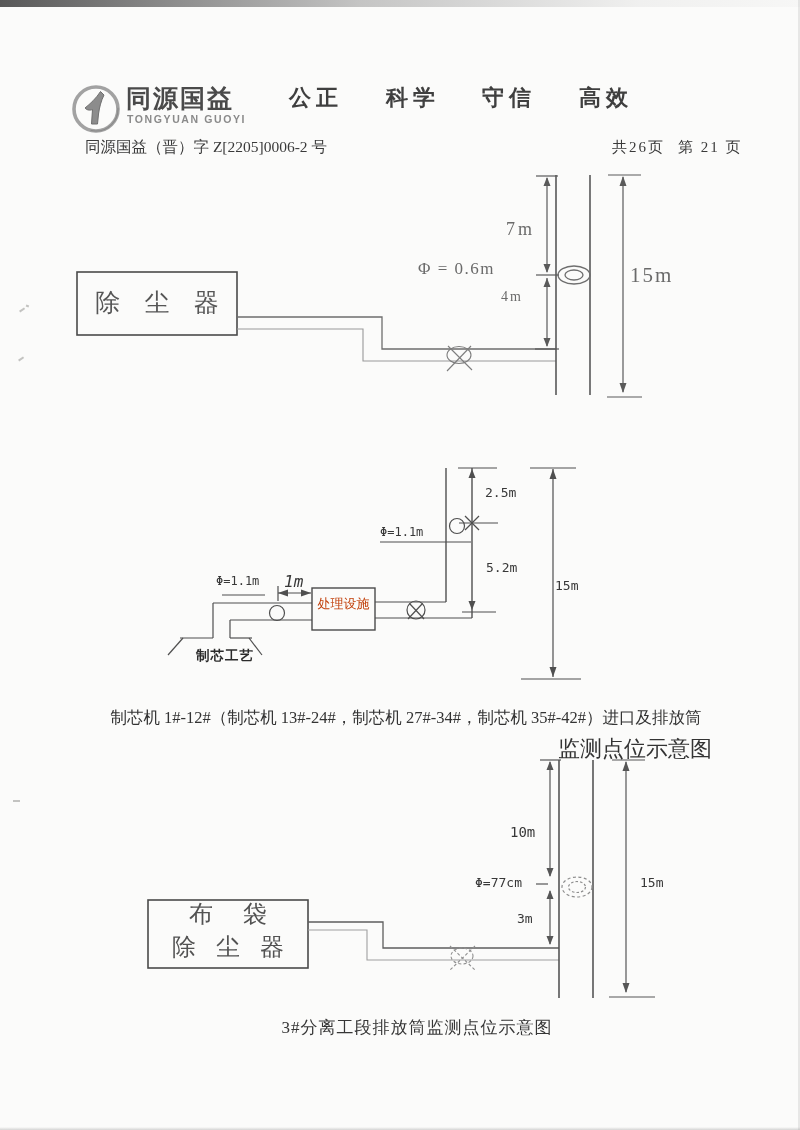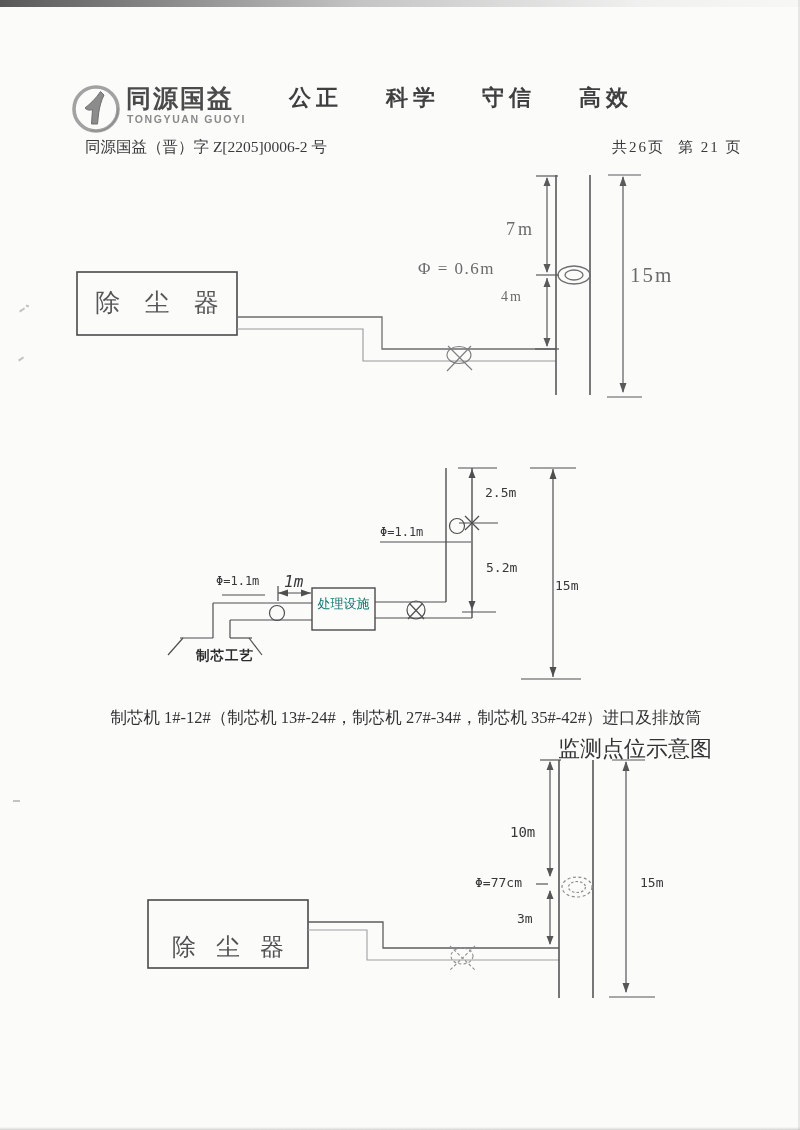--- a/index.html
+++ b/index.html
@@ -204,24 +204,26 @@
   <div class="lbl lite" style="left:418px;top:259px;font-size:17px;letter-spacing:1.5px;">Φ = 0.6m</div>
   <div class="lbl lite" style="left:501px;top:289px;font-size:14px;letter-spacing:2px;">4m</div>
   <div class="lbl lite" style="left:630px;top:263px;font-size:21px;letter-spacing:2px;">15m</div>
 
   <div class="lbl mono" style="left:485px;top:486px;font-size:13px;">2.5m</div>
   <div class="lbl mono" style="left:380px;top:526px;font-size:12px;">Φ=1.1m</div>
   <div class="lbl mono" style="left:486px;top:561px;font-size:13px;">5.2m</div>
   <div class="lbl mono" style="left:555px;top:579px;font-size:13px;">15m</div>
   <div class="lbl mono" style="left:216px;top:575px;font-size:12px;">Φ=1.1m</div>
   <div class="lbl mono" style="left:284px;top:573px;font-size:16px;font-style:italic;">1m</div>
-  <div class="lbl" style="left:312px;top:597px;width:63px;text-align:center;font-size:13px;color:#0f766e;">处理设施</div>
+  <div class="lbl" style="left:312px;top:597px;width:63px;text-align:center;font-size:13px;color:#c2410c;">处理设施</div>
   <div class="lbl" style="left:196px;top:648px;font-size:13.5px;font-weight:bold;letter-spacing:1px;color:#2b2b2b;">制芯工艺</div>
   <div class="lbl" style="left:100px;top:709px;width:612px;text-align:center;font-size:16.5px;color:#333;">制芯机 1#-12#（制芯机 13#-24#，制芯机 27#-34#，制芯机 35#-42#）进口及排放筒</div>
   <div class="lbl" style="left:100px;top:736px;width:612px;text-align:right;font-size:22px;color:#333;">监测点位示意图</div>
 
+  <div class="lbl" style="left:148px;top:901px;width:160px;text-align:center;font-size:24px;letter-spacing:12px;text-indent:12px;color:#525252;">布 袋</div>
   <div class="lbl" style="left:148px;top:934px;width:160px;text-align:center;font-size:24px;letter-spacing:7px;text-indent:7px;color:#525252;">除 尘 器</div>
   <div class="lbl mono" style="left:510px;top:824px;font-size:14px;text-align:center;">10m</div>
   <div class="lbl mono" style="left:475px;top:876px;font-size:13px;">Φ=77cm</div>
   <div class="lbl mono" style="left:517px;top:912px;font-size:13px;">3m</div>
   <div class="lbl mono" style="left:640px;top:876px;font-size:13px;">15m</div>
+  <div class="lbl" style="left:217px;top:1018px;width:400px;text-align:center;font-size:17px;letter-spacing:1px;color:#363636;">3#分离工段排放筒监测点位示意图</div>
 
 </div>
 
 </body></html>

